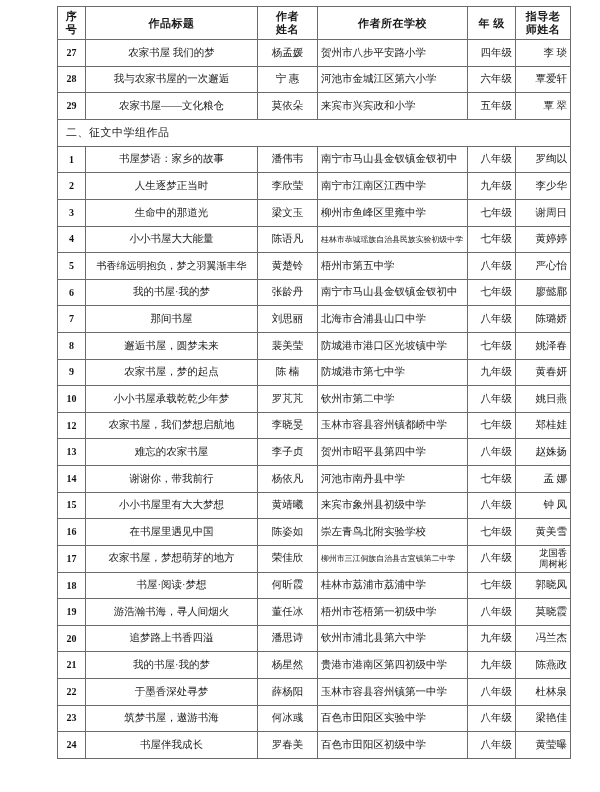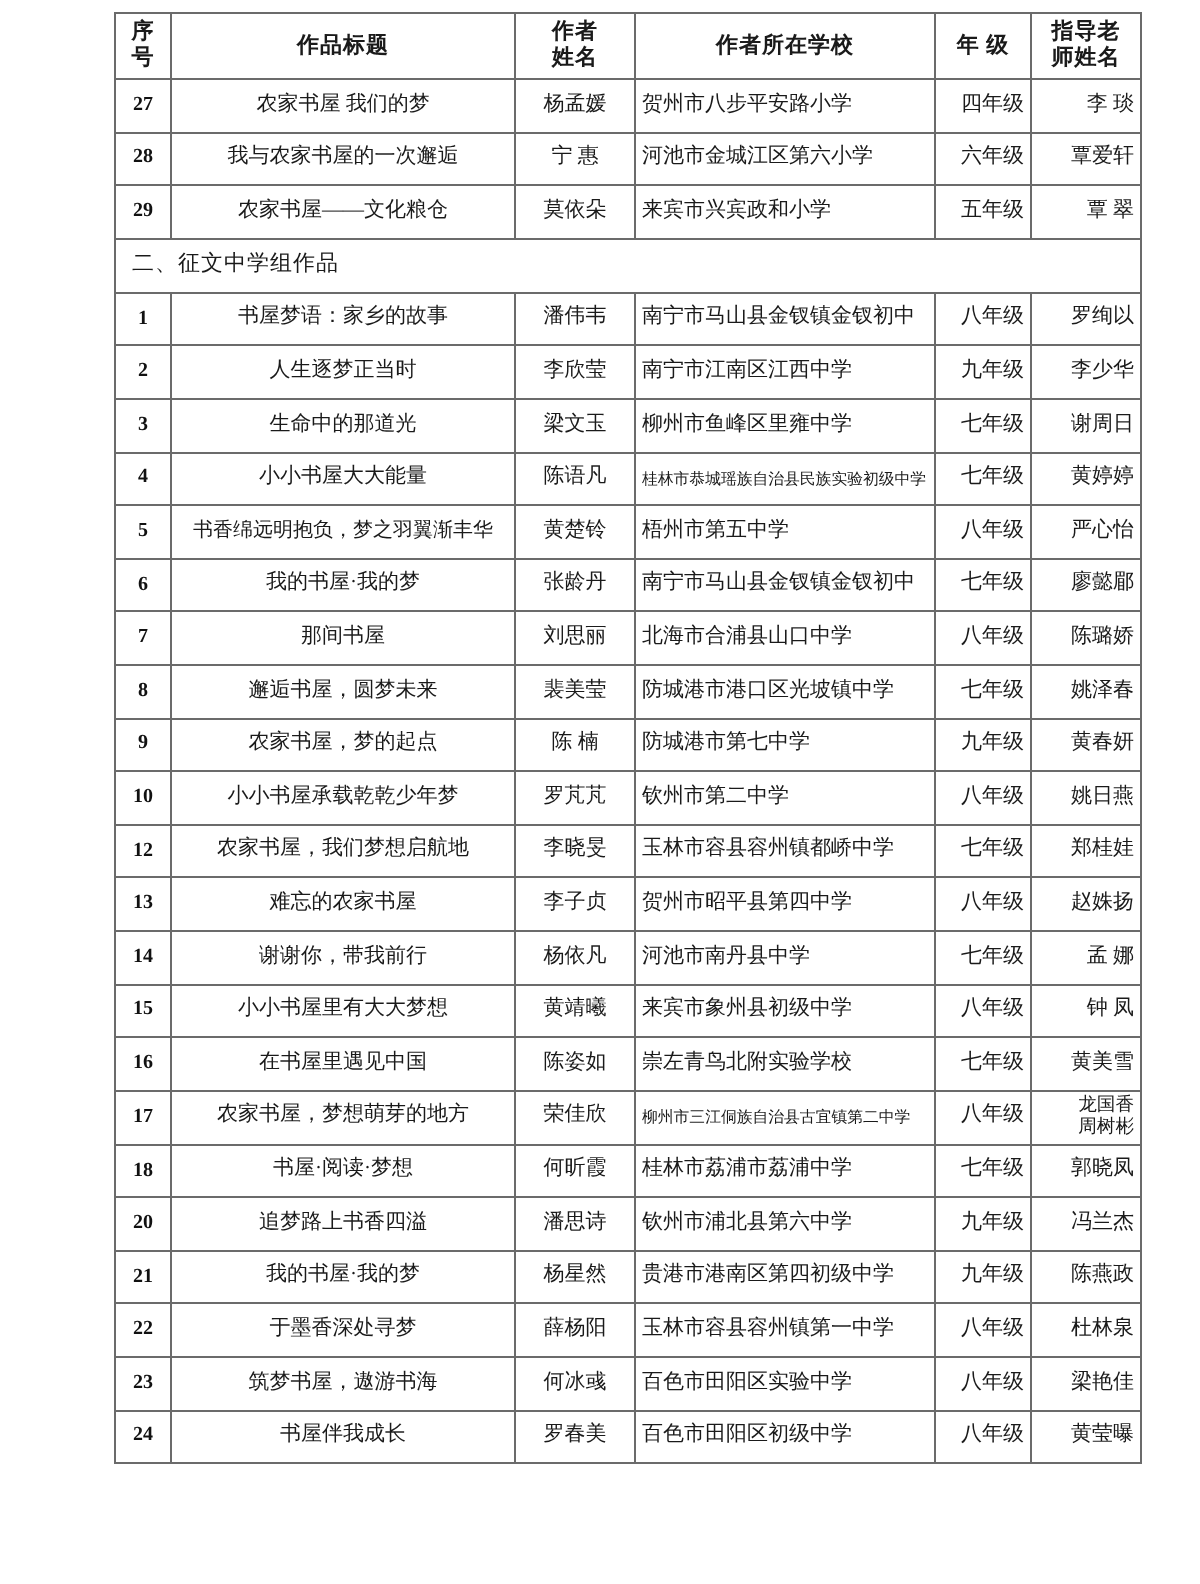--- a/index.html
+++ b/index.html
@@ -301,20 +301,28 @@
         </tr>
         <tr>
           <td class="seq">18</td>
           <td class="title">书屋·阅读·梦想</td>
           <td class="author">何昕霞</td>
           <td class="school">桂林市荔浦市荔浦中学</td>
           <td class="grade">七年级</td>
           <td class="teacher">郭晓凤</td>
         </tr>
         <tr>
+          <td class="seq">19</td>
+          <td class="title">游浩瀚书海，寻人间烟火</td>
+          <td class="author">董任冰</td>
+          <td class="school">梧州市苍梧第一初级中学</td>
+          <td class="grade">八年级</td>
+          <td class="teacher">莫晓霞</td>
+        </tr>
+        <tr>
           <td class="seq">20</td>
           <td class="title">追梦路上书香四溢</td>
           <td class="author">潘思诗</td>
           <td class="school">钦州市浦北县第六中学</td>
           <td class="grade">九年级</td>
           <td class="teacher">冯兰杰</td>
         </tr>
         <tr>
           <td class="seq">21</td>
           <td class="title">我的书屋·我的梦</td>

